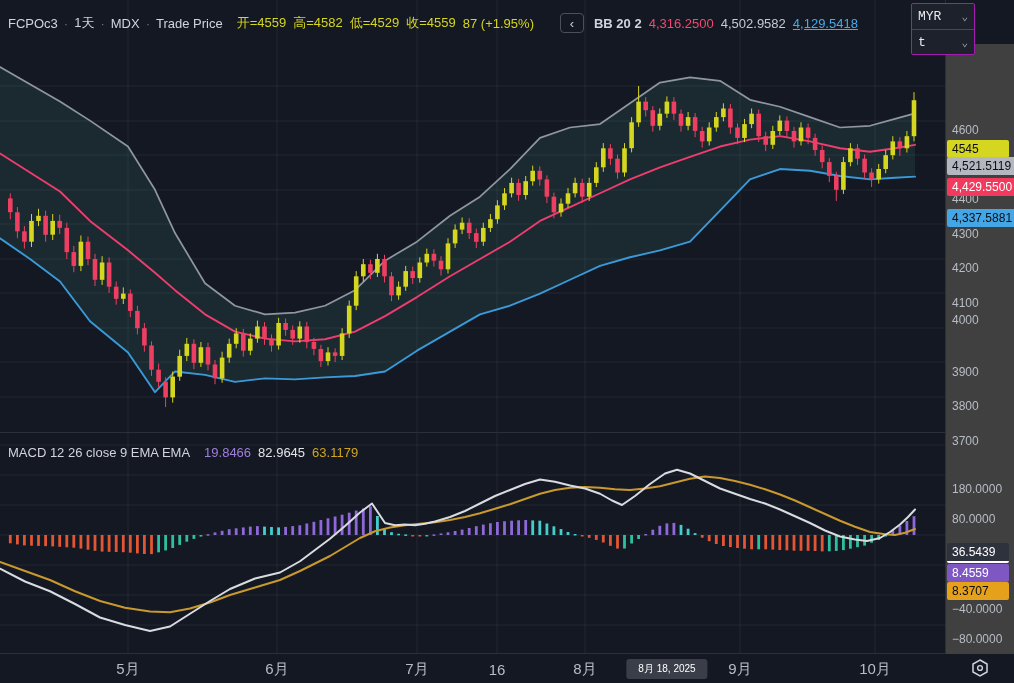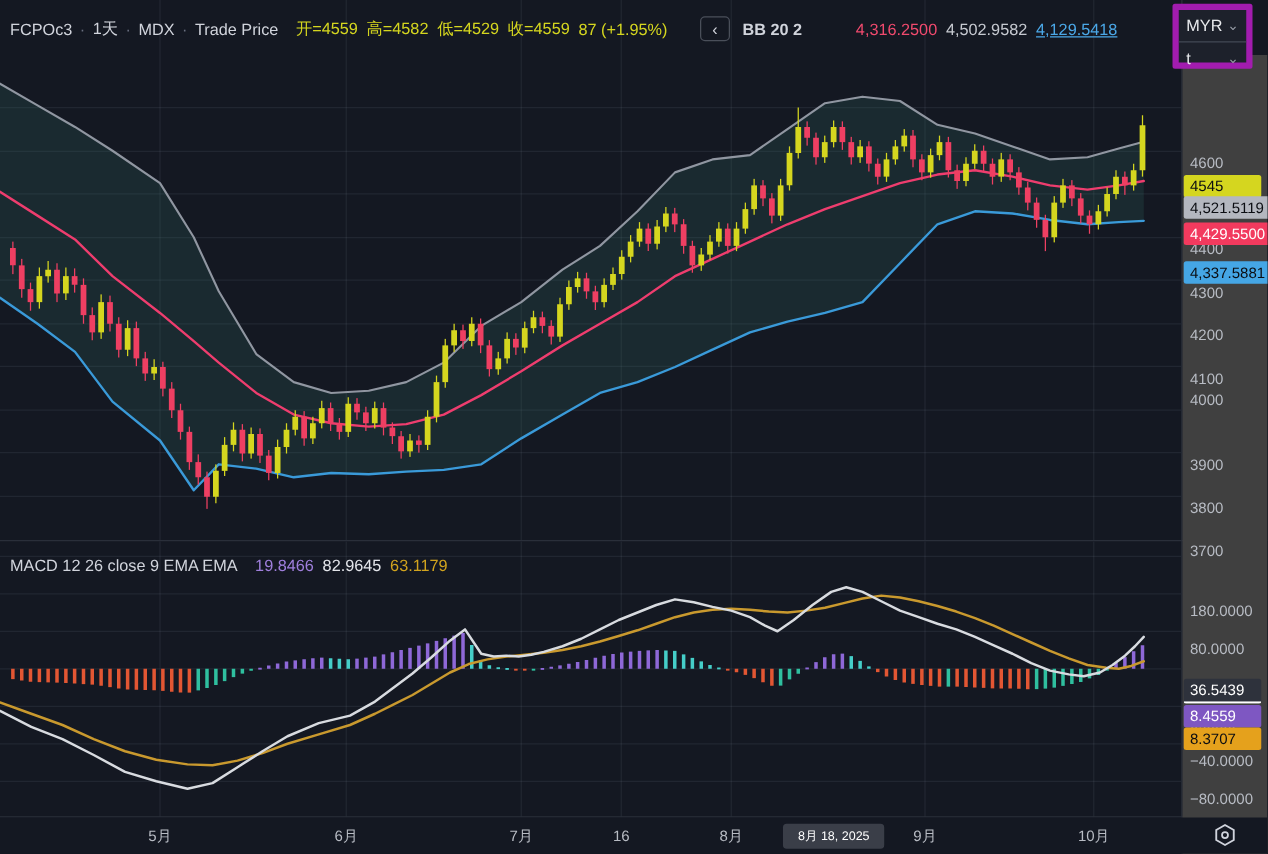--- a/index.html
+++ b/index.html
@@ -7,42 +7,42 @@
   body { background:#141822; font-family:"Liberation Sans", sans-serif; position:relative; color:#d1d4dc; }
   #root { position:absolute; inset:0; }
   svg.pane { position:absolute; left:0; display:block; }
   .sep-h { position:absolute; left:0; width:1014px; height:1px; background:#2a2f3a; }
   .sep-v { position:absolute; top:0; width:1px; height:683px; background:#2a2f3a; }
   
   .legend { position:absolute; display:flex; align-items:center; font-size:13px; white-space:nowrap; z-index:6; }
   .legend .gap { width:7px; }
   .legend .dot { color:#6a7080; margin:0 6px; }
   .yellow { color:#d5d61f; }
-  .pinktxt { color:#f14a6e;margin-left:36px; }
+  .pinktxt { color:#f14a6e; }
   .graytxt { color:#c6c9d0; }
   .bluetxt { color:#4ba8e8;text-decoration:underline; }
   .purpletxt { color:#9f7fdc; }
   .whitetxt { color:#e3e5ea; }
   .goldv { color:#d2a41e; }
   .collapse-btn { width:24px; height:20px; border:1px solid #4a4f5a; border-radius:4px; background:transparent;
     color:#d1d4dc; font-size:13px; line-height:17px; text-align:center; margin:0 10px 0 26px; cursor:pointer; }
   
   #axis-col { position:absolute; left:946px; top:0; width:68px; height:654px; background:#404040; z-index:4;margin-top:44px; }
   .tick { position:absolute; left:6px; transform:translateY(-50%); font-size:12px; color:#b8bcc4; }
   .badge { position:absolute; left:1px; transform:translateY(-50%); font-size:12px; line-height:18px;
     padding:0 5px; border-radius:2px; min-width:62px; }
   
-  #unit-box { position:absolute; left:938px; top:3px; width:64px; height:52px; border:5px solid #a21caf;
-    border-radius:2px; background:#1d212b; z-index:7; }
+  #unit-box { position:absolute; left:911px; top:3px; width:64px; height:52px; border:1px solid #a21caf;
+    border-radius:2px; background:#1d212b; z-index:7;font-family:Liberation Mono, monospace; }
   .unit-row { height:25px; display:flex; align-items:center; justify-content:space-between; padding:0 6px; font-size:13px; color:#e8eaed; cursor:pointer; }
   .unit-row + .unit-row { border-top:1px solid #434956; }
   .chev { color:#9aa0aa; font-size:11px; }
   
   #time-axis { position:absolute; left:0; top:654px; width:1014px; height:29px; background:#141822; z-index:5; }
-  .tlabel { position:absolute; top:50%; transform:translate(-50%,-50%); font-size:12px; color:#b8bcc4; }
+  .tlabel { position:absolute; top:50%; transform:translate(-50%,-50%); font-size:15px; color:#b8bcc4; }
   #sel-date { position:absolute; top:50%; transform:translate(-50%,-50%); background:#3a3e48; color:#fff;
     font-size:10px; padding:3px 12px; border-radius:3px; white-space:nowrap; }
   #watermark { position:absolute; left:878px; top:622px; font-size:38px; letter-spacing:1px; color:#f4f6f8; z-index:8; }
   #settings-icon { position:absolute; left:968px; top:657px; z-index:9; cursor:pointer; }
 </style>
 </head>
 <body>
 
 <div id="root">
 

